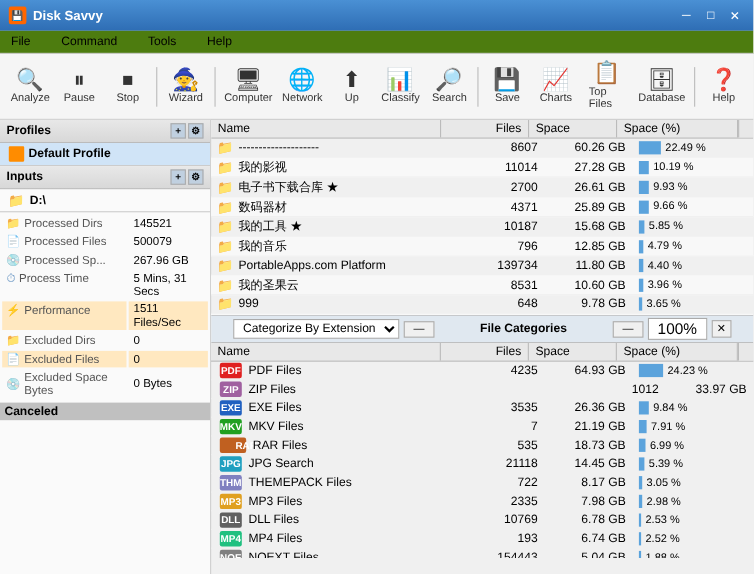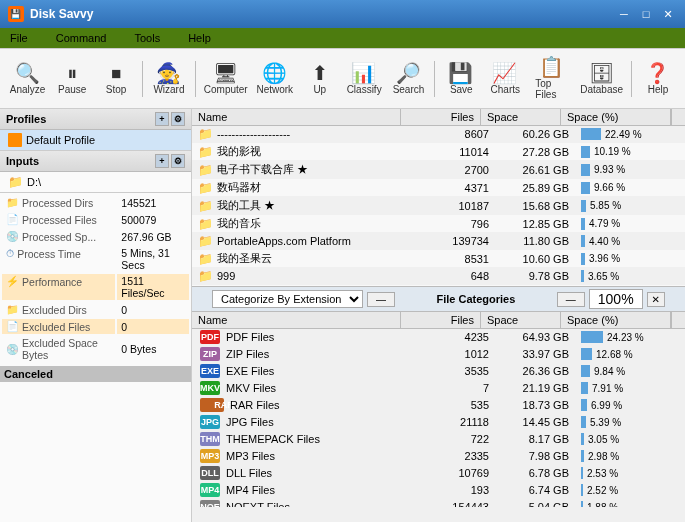--- a/index.html
+++ b/index.html
@@ -21,21 +21,21 @@
     .toolbar-btn { display: flex; flex-direction: column; align-items: center; padding: 3px 6px; cursor: pointer; border: 1px solid transparent; border-radius: 3px; min-width: 42px; font-size: 10px; color: #333; }
     .toolbar-icon { font-size: 20px; line-height: 1; margin-bottom: 1px; }
     .toolbar-sep { width: 1px; background: #bbb; height: 36px; margin: 0 3px; }
 
     
     .left-panel { width: 192px; border-right: 1px solid #ccc; background: #fafafa; display: flex; flex-direction: column; }
     .panel-section { flex: 1; border-bottom: 1px solid #ccc; overflow: hidden; }
     .panel-header { background: linear-gradient(to bottom, #e8e8e8, #d8d8d8); padding: 3px 6px; font-size: 11px; font-weight: 600; border-bottom: 1px solid #bbb; display: flex; align-items: center; justify-content: space-between; }
     .panel-header-icons { display: flex; gap: 2px; }
     .panel-header-icon { width: 14px; height: 14px; cursor: pointer; background: #c0d0e0; border: 1px solid #aaa; display: flex; align-items: center; justify-content: center; font-size: 9px; }
-    .profile-item { padding: 3px 8px; display: flex; align-items: center; gap: 4px; cursor: pointer; }
+    .profile-item { padding: 3px 8px; display: flex; align-items: center; gap: 4px; cursor: pointer; font-weight: bold; }
     .profile-item.selected { background: #d0e4f7; }
     .profile-icon { width: 14px; height: 14px; background: #ff8c00; border-radius: 1px; display: inline-block; }
     
     .status-table { width: 100%; font-size: 10.5px; }
     .status-table td { padding: 1px 4px; }
 
     
     .right-panel { flex: 1; display: flex; flex-direction: column; overflow: hidden; }
     .list-header { background: #e8e8e8; border-bottom: 1px solid #bbb; display: flex; }
     .list-col { padding: 2px 6px; font-size: 11px; border-right: 1px solid #bbb; cursor: pointer; }
@@ -446,26 +446,20 @@
       </div>
     </div>
   </div>
           <div class="cat-row">
     <div class="cell cell-name">
       <span class="cat-icon zip-icon">ZIP</span>
       <span>ZIP Files</span>
     </div>
     <div class="cell cell-files">1012</div>
     <div class="cell cell-space">33.97 GB</div>
-    <div class="cell cell-pct">
-      <div class="pct-bar-container">
-        <div class="pct-bar" style="width:11px; background:#5ba3dc;"></div>
-        <span class="pct-text">12.68 %</span>
-      </div>
-    </div>
   </div>
           <div class="cat-row">
     <div class="cell cell-name">
       <span class="cat-icon exe-icon">EXE</span>
       <span>EXE Files</span>
     </div>
     <div class="cell cell-files">3535</div>
     <div class="cell cell-space">26.36 GB</div>
     <div class="cell cell-pct">
       <div class="pct-bar-container">
@@ -498,21 +492,21 @@
     <div class="cell cell-pct">
       <div class="pct-bar-container">
         <div class="pct-bar" style="width:6px; background:#5ba3dc;"></div>
         <span class="pct-text">6.99 %</span>
       </div>
     </div>
   </div>
           <div class="cat-row">
     <div class="cell cell-name">
       <span class="cat-icon jpg-icon">JPG</span>
-      <span>JPG Files</span>
+      <span>JPG Search</span>
     </div>
     <div class="cell cell-files">21118</div>
     <div class="cell cell-space">14.45 GB</div>
     <div class="cell cell-pct">
       <div class="pct-bar-container">
         <div class="pct-bar" style="width:5px; background:#5ba3dc;"></div>
         <span class="pct-text">5.39 %</span>
       </div>
     </div>
   </div>

